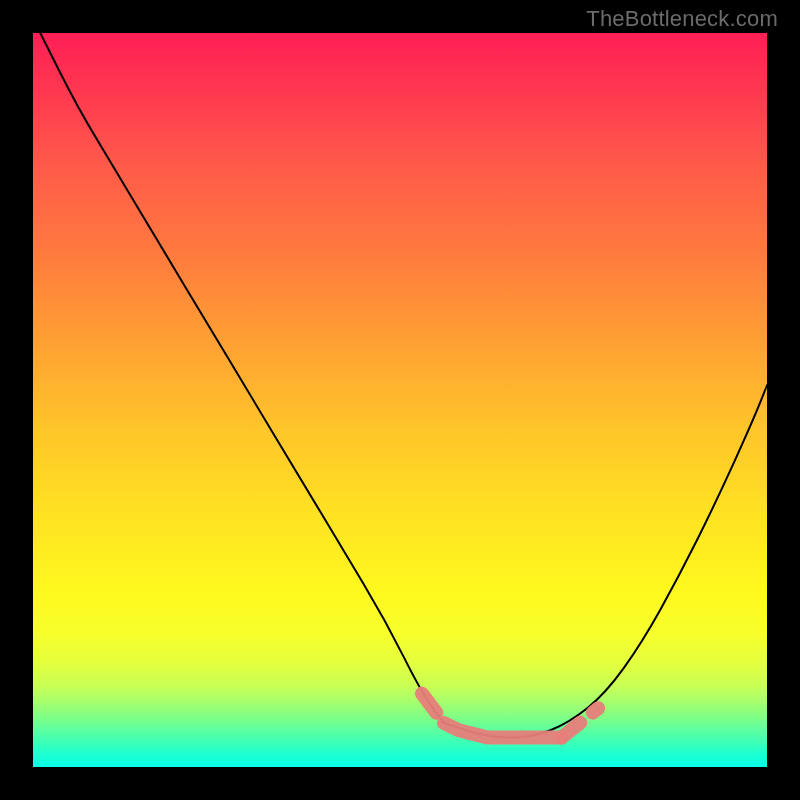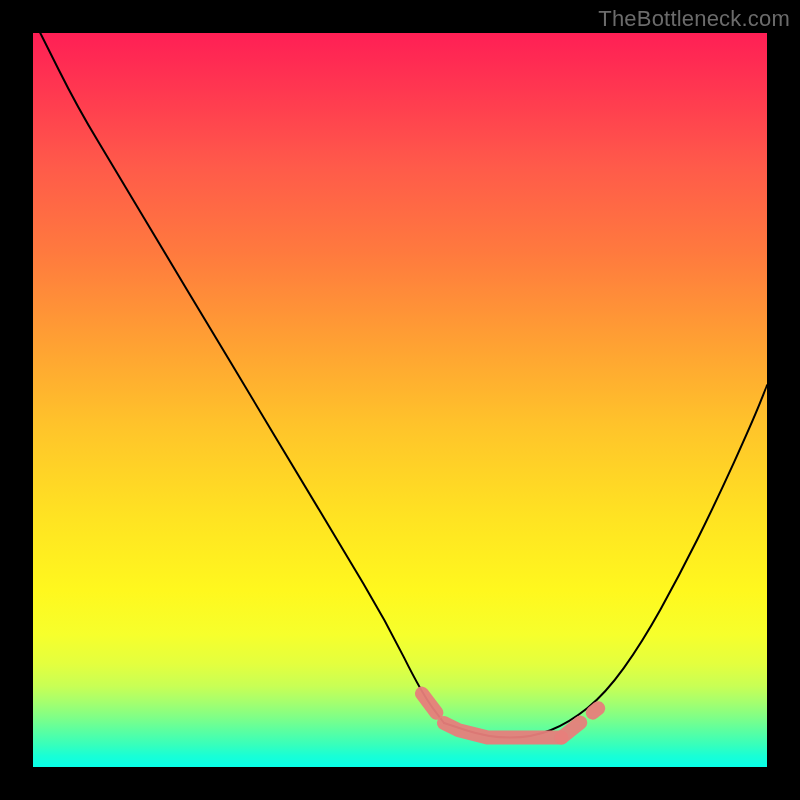--- a/index.html
+++ b/index.html
@@ -12,21 +12,21 @@
   }
   .frame {
     position: relative;
     width: 800px;
     height: 800px;
     background: #000;
   }
   .watermark {
     position: absolute;
     top: 6px;
-    right: 10px;
+    right: 22px;
     color: #6b6b6b;
     font-family: Arial, Helvetica, sans-serif;
     font-size: 22px;
     font-weight: 400;
     letter-spacing: 0.2px;
   }
   .plot {
     position: absolute;
     left: 33px;
     top: 33px;

